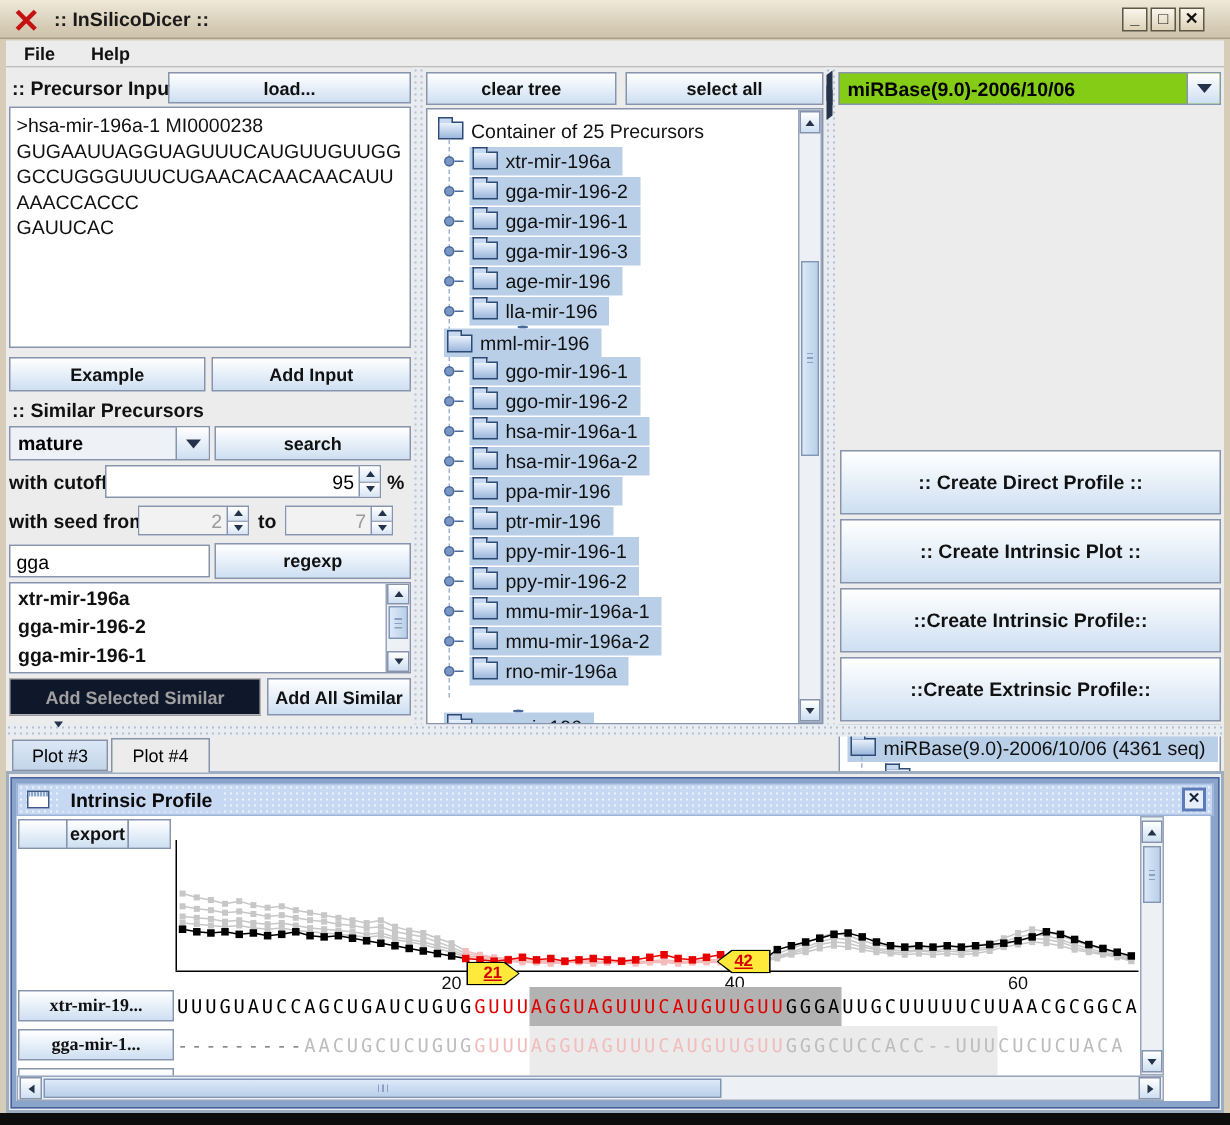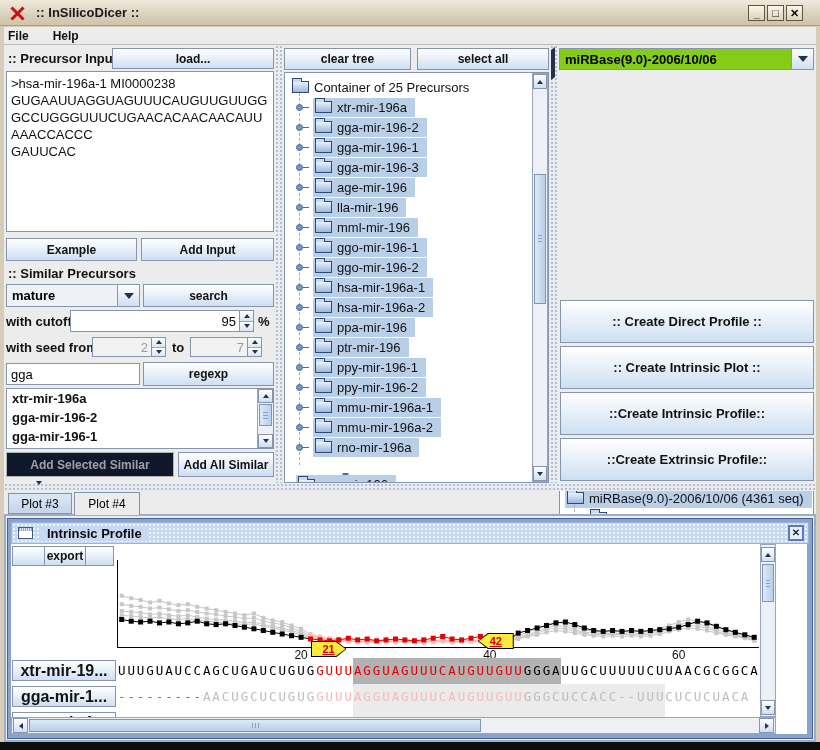--- a/index.html
+++ b/index.html
@@ -15,21 +15,21 @@
   .app-icon{ width:18px; height:16px; margin-left:8px; position:relative; }
   .app-icon::before,.app-icon::after{ content:""; position:absolute; left:8px; top:0;
     width:3px; height:17px; background:#c41212; }
   .app-icon::before{ transform:rotate(45deg); }
   .app-icon::after{ transform:rotate(-45deg); }
   .title-text{ margin-left:10px; font-size:13px; font-weight:bold; color:#1a1a1a; }
   .winbtn{ width:17px; height:16px; top:5px; background:linear-gradient(180deg,#faf6ec,#ded2b8);
     border:1px solid #5f5745; display:flex; align-items:center; justify-content:center;
     font-size:11px; font-weight:bold; color:#111; line-height:1; }
   .menubar{ left:4px; top:27px; width:812px; height:18px; background:#ececec;
-    border-bottom:1px solid #bdbdbd; display:flex; align-items:center; gap:24px; padding-left:4px; }
+    border-bottom:1px solid #bdbdbd; display:flex; align-items:center; gap:24px; padding-left:12px; }
   .menu-item{ font-size:12px; font-weight:bold; color:#111; }
   .content-bg{ left:4px; top:45px; width:812px; height:697px; background:#ececec; }
   .bottom-strip{ left:0; top:742px; width:820px; height:8px; background:#0d0d0d; }
 
   
   .btn{ background:linear-gradient(180deg,#ffffff,#e9f1f9 45%,#cedff2);
     border:1px solid #8794ad; display:flex; align-items:center; justify-content:center;
     font-size:12px; font-weight:bold; color:#111; cursor:default; }
   .btn.disabled{ background:#0f172a; color:#a0a0a0; border-color:#b3b3b3; }
   .panel-label{ font-size:13px; font-weight:bold; color:#111; }
@@ -112,21 +112,21 @@
   .axis{ position:absolute; background:#000; }
   .ticknum{ position:absolute; width:26px; text-align:center; font-size:12px; color:#111; }
   .flag{ position:absolute; width:36px; height:16px; }
   .flag .fin{ position:absolute; inset:1px; background:#ffe93a; display:flex; align-items:center;
     justify-content:center; font-size:11px; font-weight:bold; color:#d40000; text-decoration:underline; }
   .flag,.flag .fin{ }
   .flag.fr, .flag.fr .fin{ clip-path:polygon(0 0,72% 0,100% 50%,72% 100%,0 100%); }
   .flag.fl, .flag.fl .fin{ clip-path:polygon(28% 0,100% 0,100% 100%,28% 100%,0 50%); }
   .flag{ background:#000; }
   .seq-row{ position:absolute; left:0; width:760px; height:26px; }
-  .seq-label{ position:absolute; left:1px; top:2px; width:104px; height:21px; font-size:16px; }
+  .seq-label{ position:absolute; left:1px; top:2px; width:104px; height:21px; font-size:12px;font-family:Liberation Serif, serif; }
   .seq-chars{ position:absolute; left:106px; top:0; height:26px; white-space:nowrap; }
   .seqc{ display:inline-block; width:9.44px; text-align:center; font-family:"DejaVu Sans Mono",monospace;
     font-size:12.5px; line-height:26px; }
   .c-dark{ color:#000; } .c-red{ color:#e00000; } .c-gray{ color:#bdbdbd; }
   .c-pink{ color:#f2bcbc; } .c-dim{ color:#7d7d7d; }
   .hlbox{ position:absolute; top:0; height:26px; }
   pre.ptext{ font-family:"Liberation Sans",sans-serif; font-size:13px; line-height:17px;
     padding:3px 4px; color:#111; white-space:pre-wrap; word-break:break-all; }
 </style>
 </head>
@@ -290,21 +290,21 @@
         </span>
       </div>
       <div class="t-row" style="top: 124px; left: 11px;">
         <span class="knob"></span>
         <span class="ktick"></span>
         <span class="item-body sel">
           <span class="folder"></span>
           <span>lla-mir-196</span>
         </span>
       </div>
-      <div class="t-row" style="top: 144px; left: 11px;">
+      <div class="t-row" style="top: 144px; left: 11px; flex-direction: column;">
         <span class="knob"></span>
         <span class="ktick"></span>
         <span class="item-body sel">
           <span class="folder"></span>
           <span>mml-mir-196</span>
         </span>
       </div>
       <div class="t-row" style="top: 164px; left: 11px;">
         <span class="knob"></span>
         <span class="ktick"></span>

